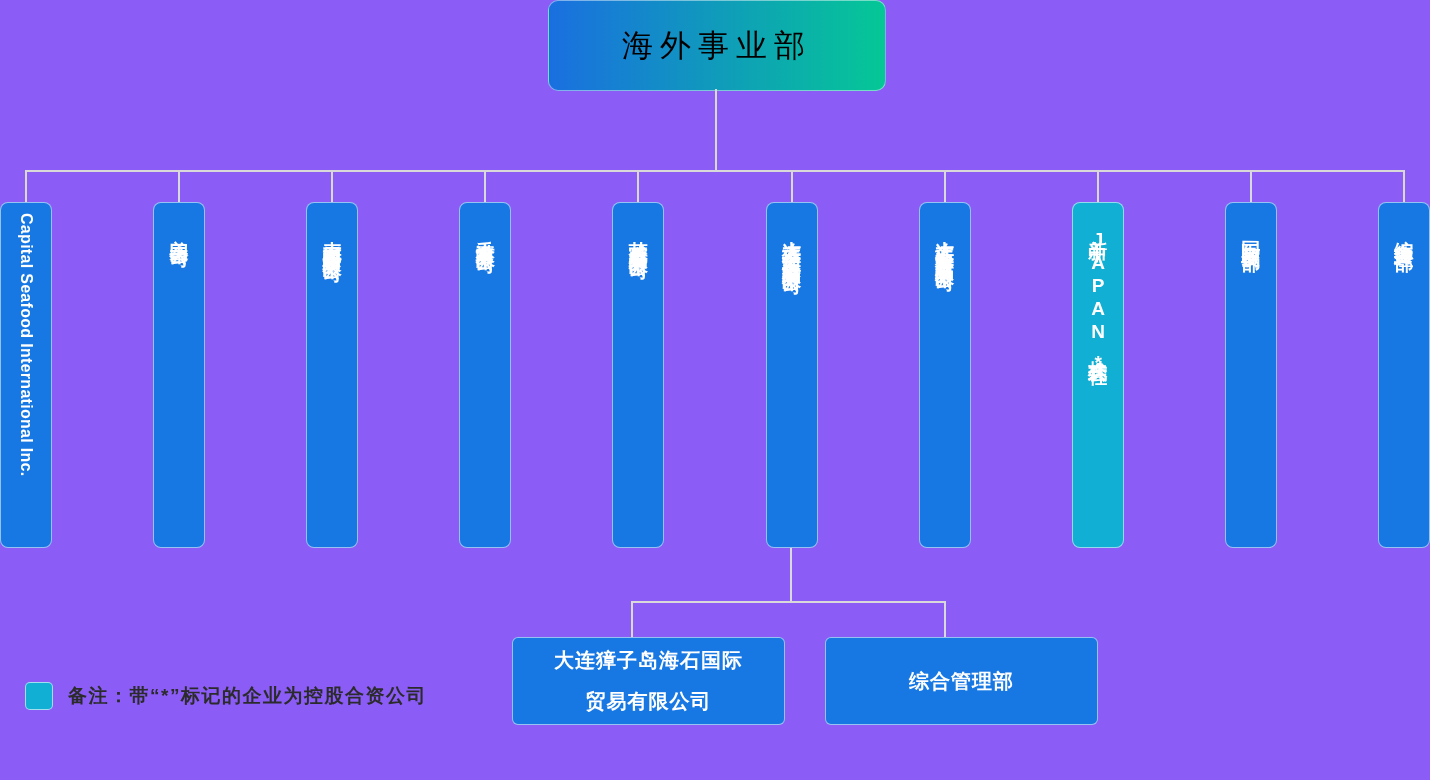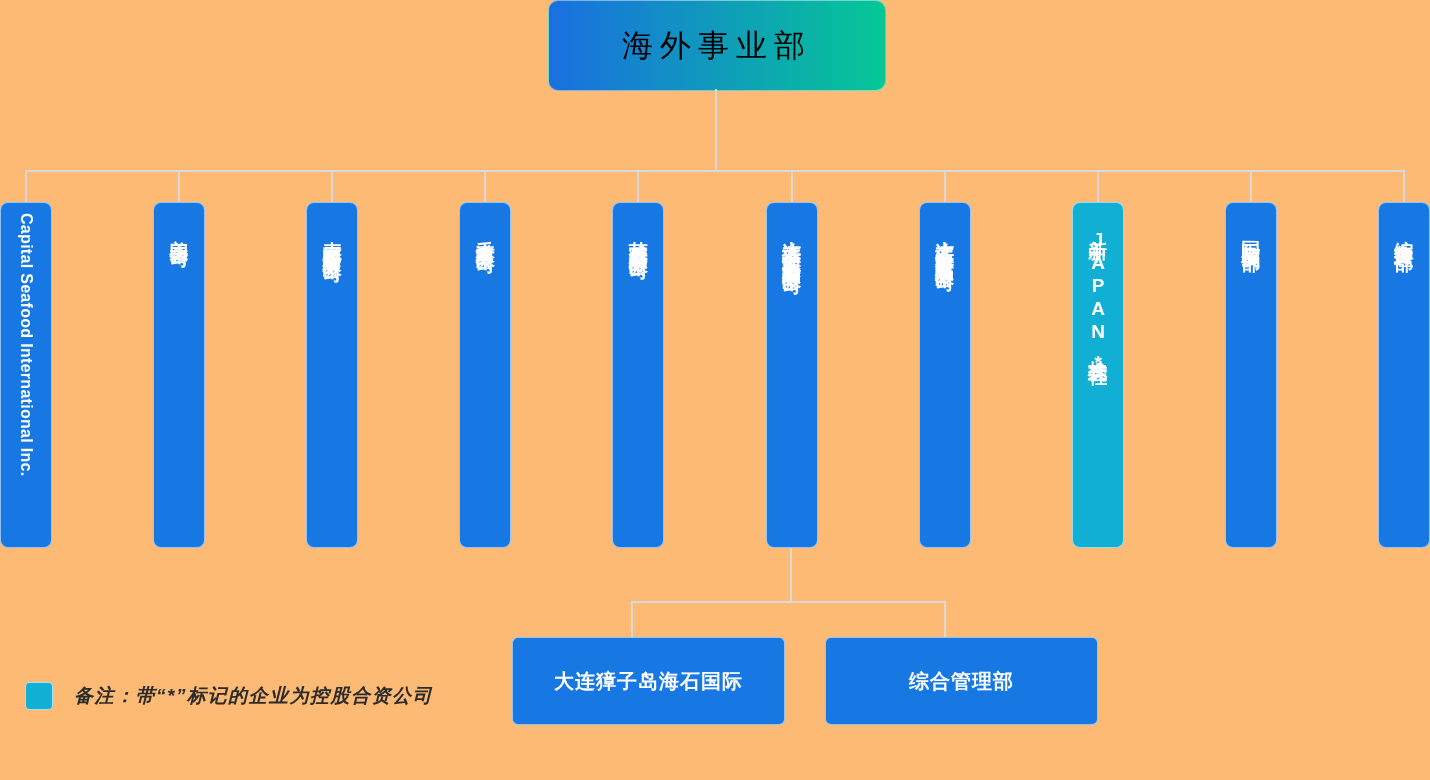--- a/index.html
+++ b/index.html
@@ -4,21 +4,21 @@
 <style>
   html, body {
     margin: 0;
     padding: 0;
     background: #000000;
   }
   .stage {
     position: relative;
     width: 1430px;
     height: 780px;
-    background: #fdba74;
+    background: #8b5cf6;
     overflow: hidden;
     font-family: "Liberation Sans", "DejaVu Sans", sans-serif;
   }
   .line {
     position: absolute;
     background: #D9D9D9;
   }
   .box {
     box-sizing: border-box;
     background: #1778E4;
@@ -81,21 +81,21 @@
     display: flex; flex-direction: column; align-items: center; justify-content: center;
     font-size: 20px; letter-spacing: 1px; line-height: 41px;
     text-align: center;
   }
   .child-1 { left: 512px; }
   .child-2 { left: 825px; }
   
   .note {
     position: absolute;
     left: 25px; top: 682px;
-    display: flex; align-items: center; gap: 21px; font-style: italic;
+    display: flex; align-items: center; gap: 15px;
   }
   .note-swatch {
     box-sizing: border-box;
     width: 28px; height: 28px;
     border-radius: 5px;
     background: #11AFD4;
     border: 1px solid rgba(255,255,255,0.6);
   }
   .note-text {
     color: #2B2B2B;
@@ -190,20 +190,21 @@
 
   </div>
 
   <div class="line p6-drop"></div>
   <div class="line sub-trunk"></div>
   <div class="line sub-stub-1"></div>
   <div class="line sub-stub-2"></div>
 
   <div class="child-box box child-1">
     <span>大连獐子岛海石国际</span>
+    <span>贸易有限公司</span>
   </div>
   <div class="child-box box child-2">
     <span>综合管理部</span>
   </div>
 
   <div class="note">
     <div class="note-swatch"></div>
     <span class="note-text">备注：带“*”标记的企业为控股合资公司</span>
   </div>
 

